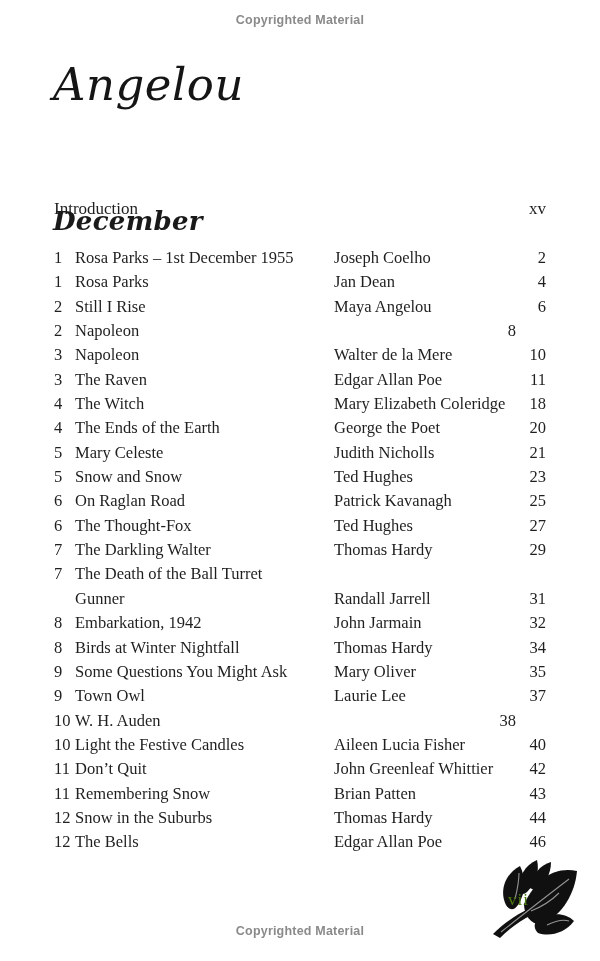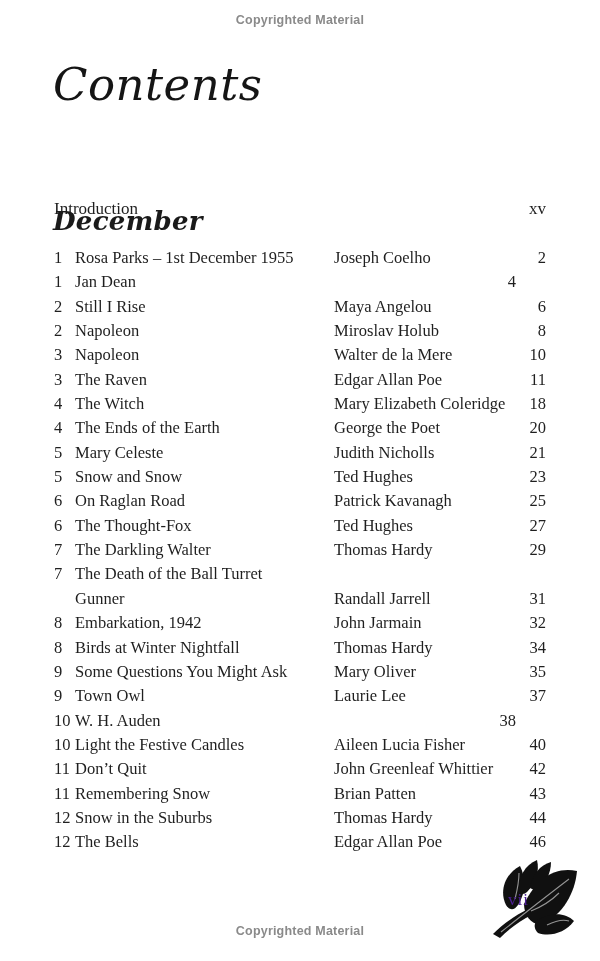--- a/index.html
+++ b/index.html
@@ -77,61 +77,61 @@
 
   .leaf-wrap {
     position: absolute;
     left: 491px; top: 859px;
     width: 88px; height: 80px;
   }
   .leaf-wrap svg { display: block; }
   .folio {
     position: absolute;
     left: 17px; top: 31px;
-    color: #4c1d95;
+    color: #4d7c0f;
     font-size: 17px;
     letter-spacing: 1px;
   }
 </style>
 </head>
 <body>
 
 <div class="copyright top">Copyrighted Material</div>
 
-<h1 class="page-title">Contents</h1>
+<h1 class="page-title">Angelou</h1>
 
 <div class="front-matter">
   <span>Introduction</span>
   <span>xv</span>
 </div>
 
 <h2 class="section-heading">December</h2>
 
 <div class="toc">
     <div class="row">
     <span class="day">1</span>
     <span class="title">Rosa Parks – 1st December 1955</span>
     <span class="author">Joseph Coelho</span>
     <span class="pageno">2</span>
   </div>
     <div class="row">
     <span class="day">1</span>
+    <span class="title">Rosa Parks</span>
     <span class="author">Jan Dean</span>
     <span class="pageno">4</span>
   </div>
     <div class="row">
     <span class="day">2</span>
     <span class="title">Still I Rise</span>
     <span class="author">Maya Angelou</span>
     <span class="pageno">6</span>
   </div>
     <div class="row">
     <span class="day">2</span>
     <span class="title">Napoleon</span>
-    <span class="author">Miroslav Holub</span>
     <span class="pageno">8</span>
   </div>
     <div class="row">
     <span class="day">3</span>
     <span class="title">Napoleon</span>
     <span class="author">Walter de la Mere</span>
     <span class="pageno">10</span>
   </div>
     <div class="row">
     <span class="day">3</span>

